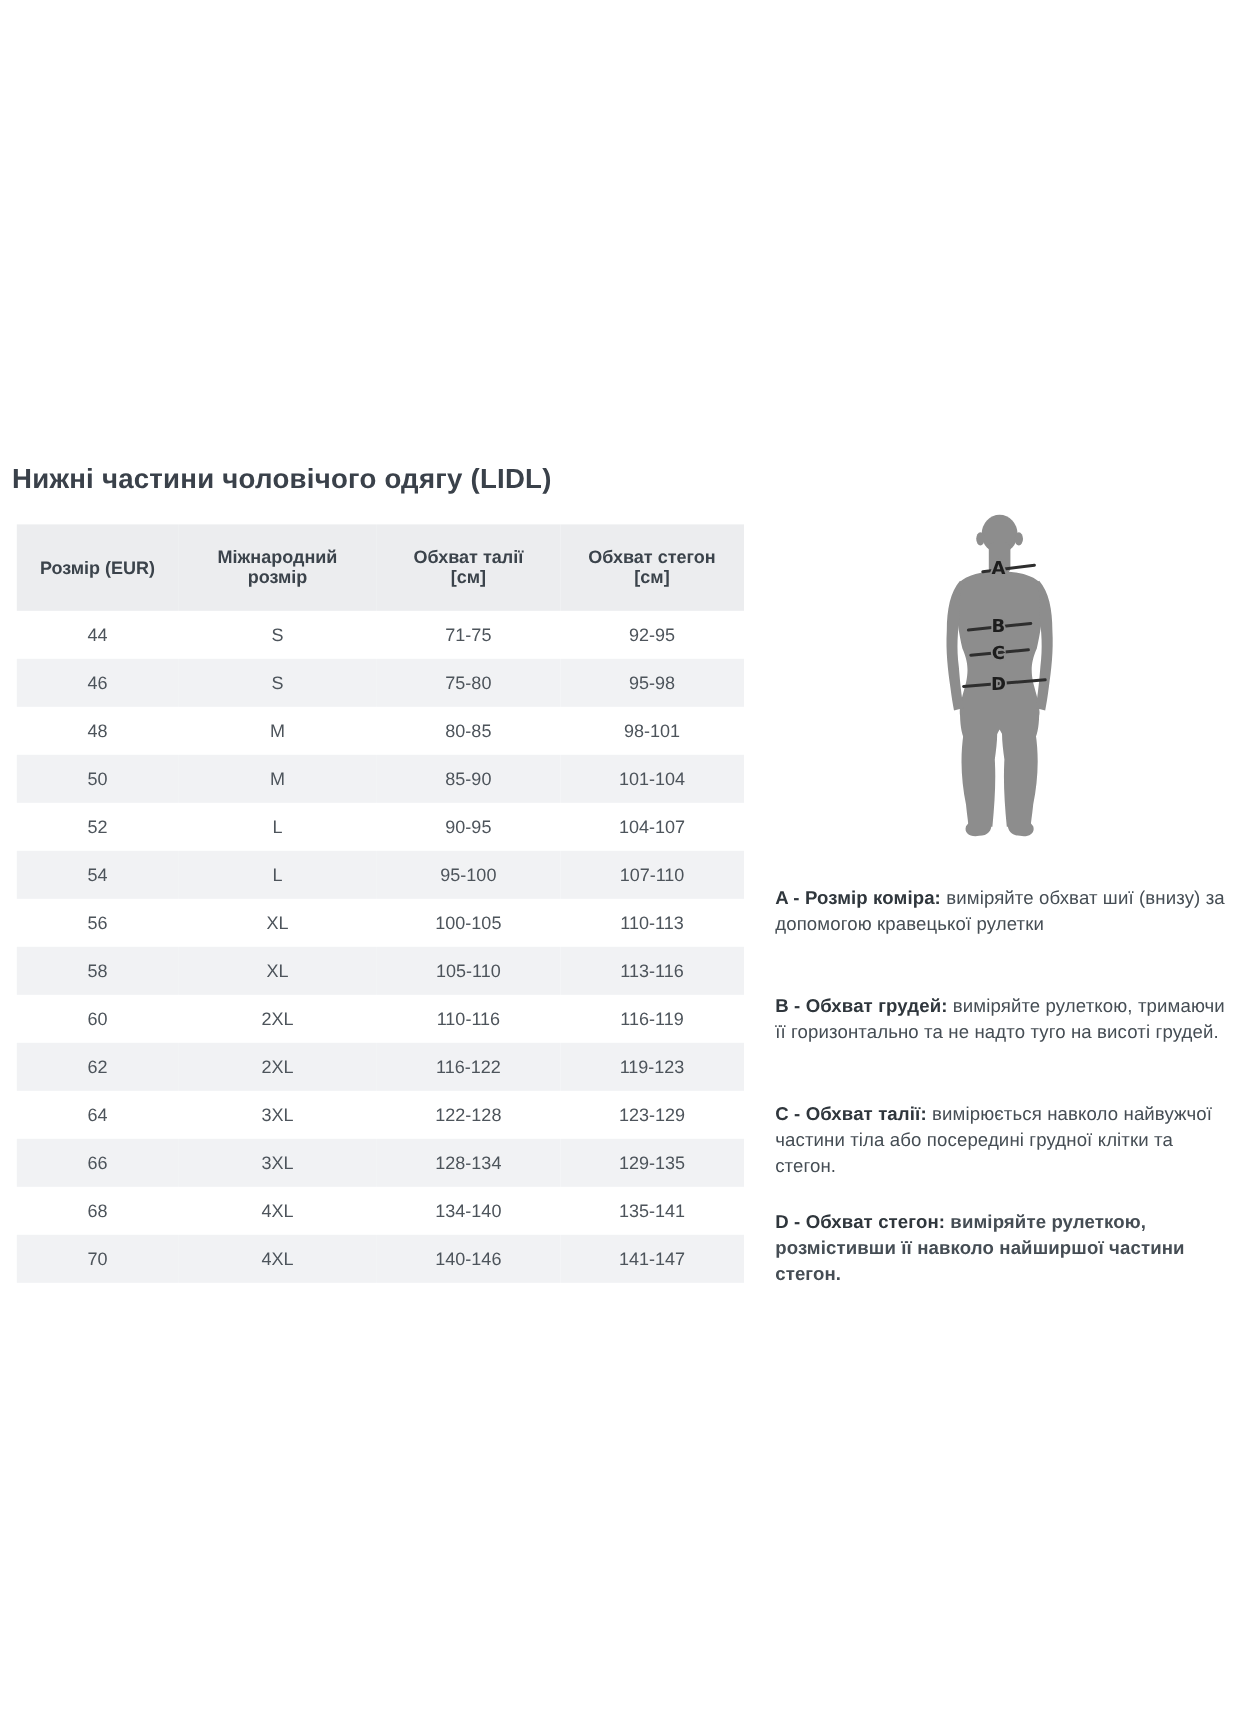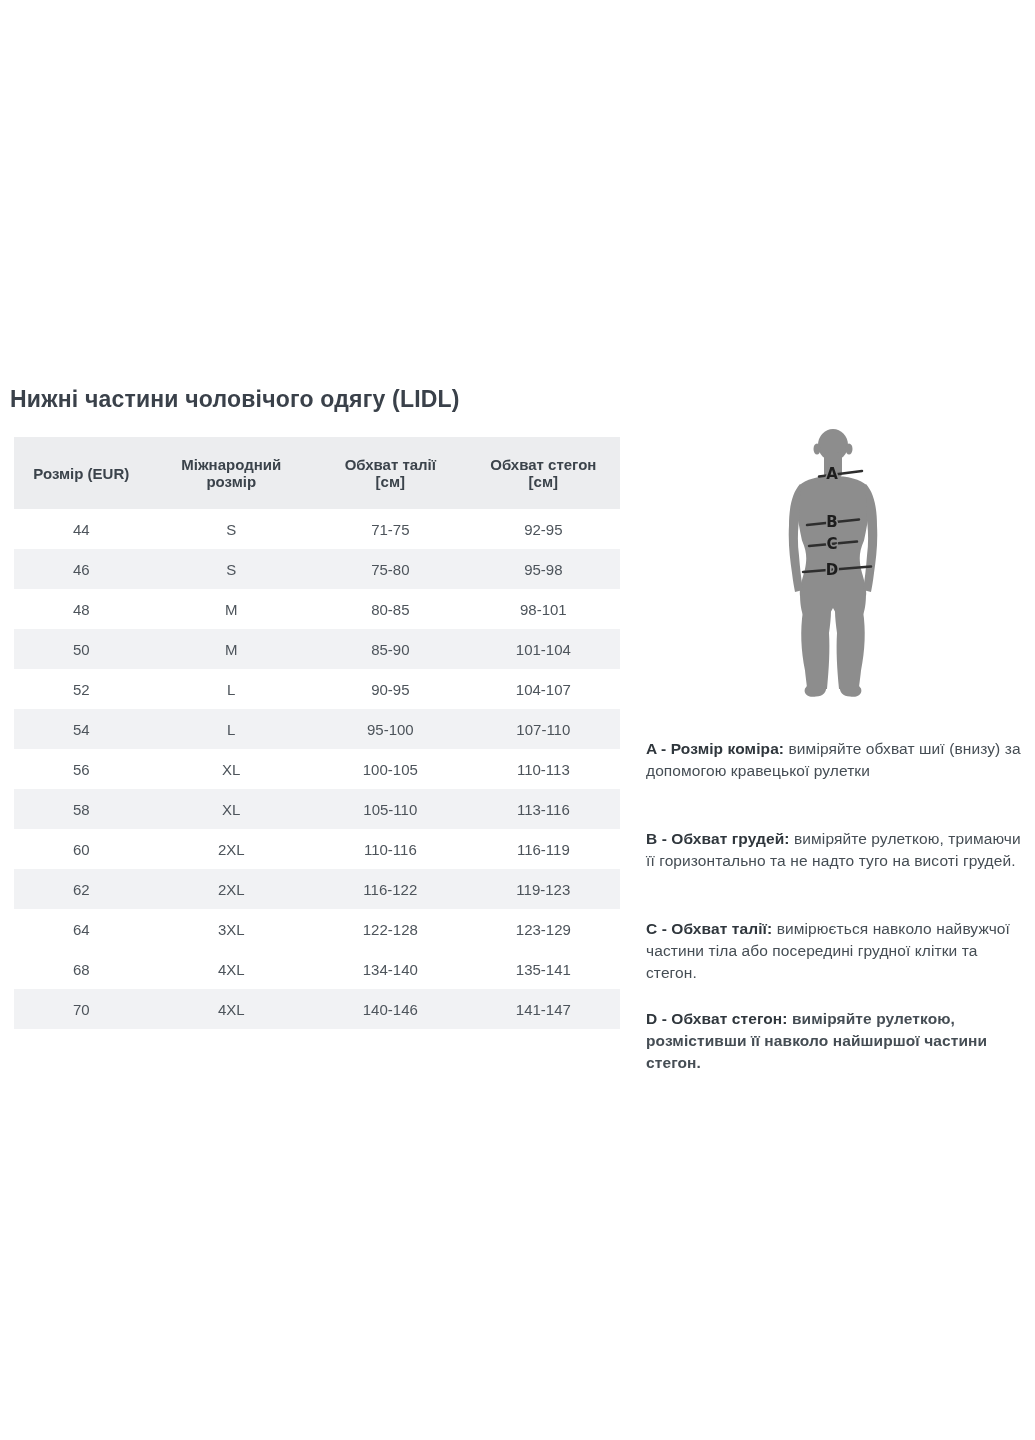--- a/index.html
+++ b/index.html
@@ -141,20 +141,26 @@
           <td>2XL</td>
           <td>116-122</td>
           <td>119-123</td>
         </tr>
         <tr>
           <td>64</td>
           <td>3XL</td>
           <td>122-128</td>
           <td>123-129</td>
         </tr>
+        <tr class="striped">
+          <td>66</td>
+          <td>3XL</td>
+          <td>128-134</td>
+          <td>129-135</td>
+        </tr>
         <tr>
           <td>68</td>
           <td>4XL</td>
           <td>134-140</td>
           <td>135-141</td>
         </tr>
         <tr class="striped">
           <td>70</td>
           <td>4XL</td>
           <td>140-146</td>

